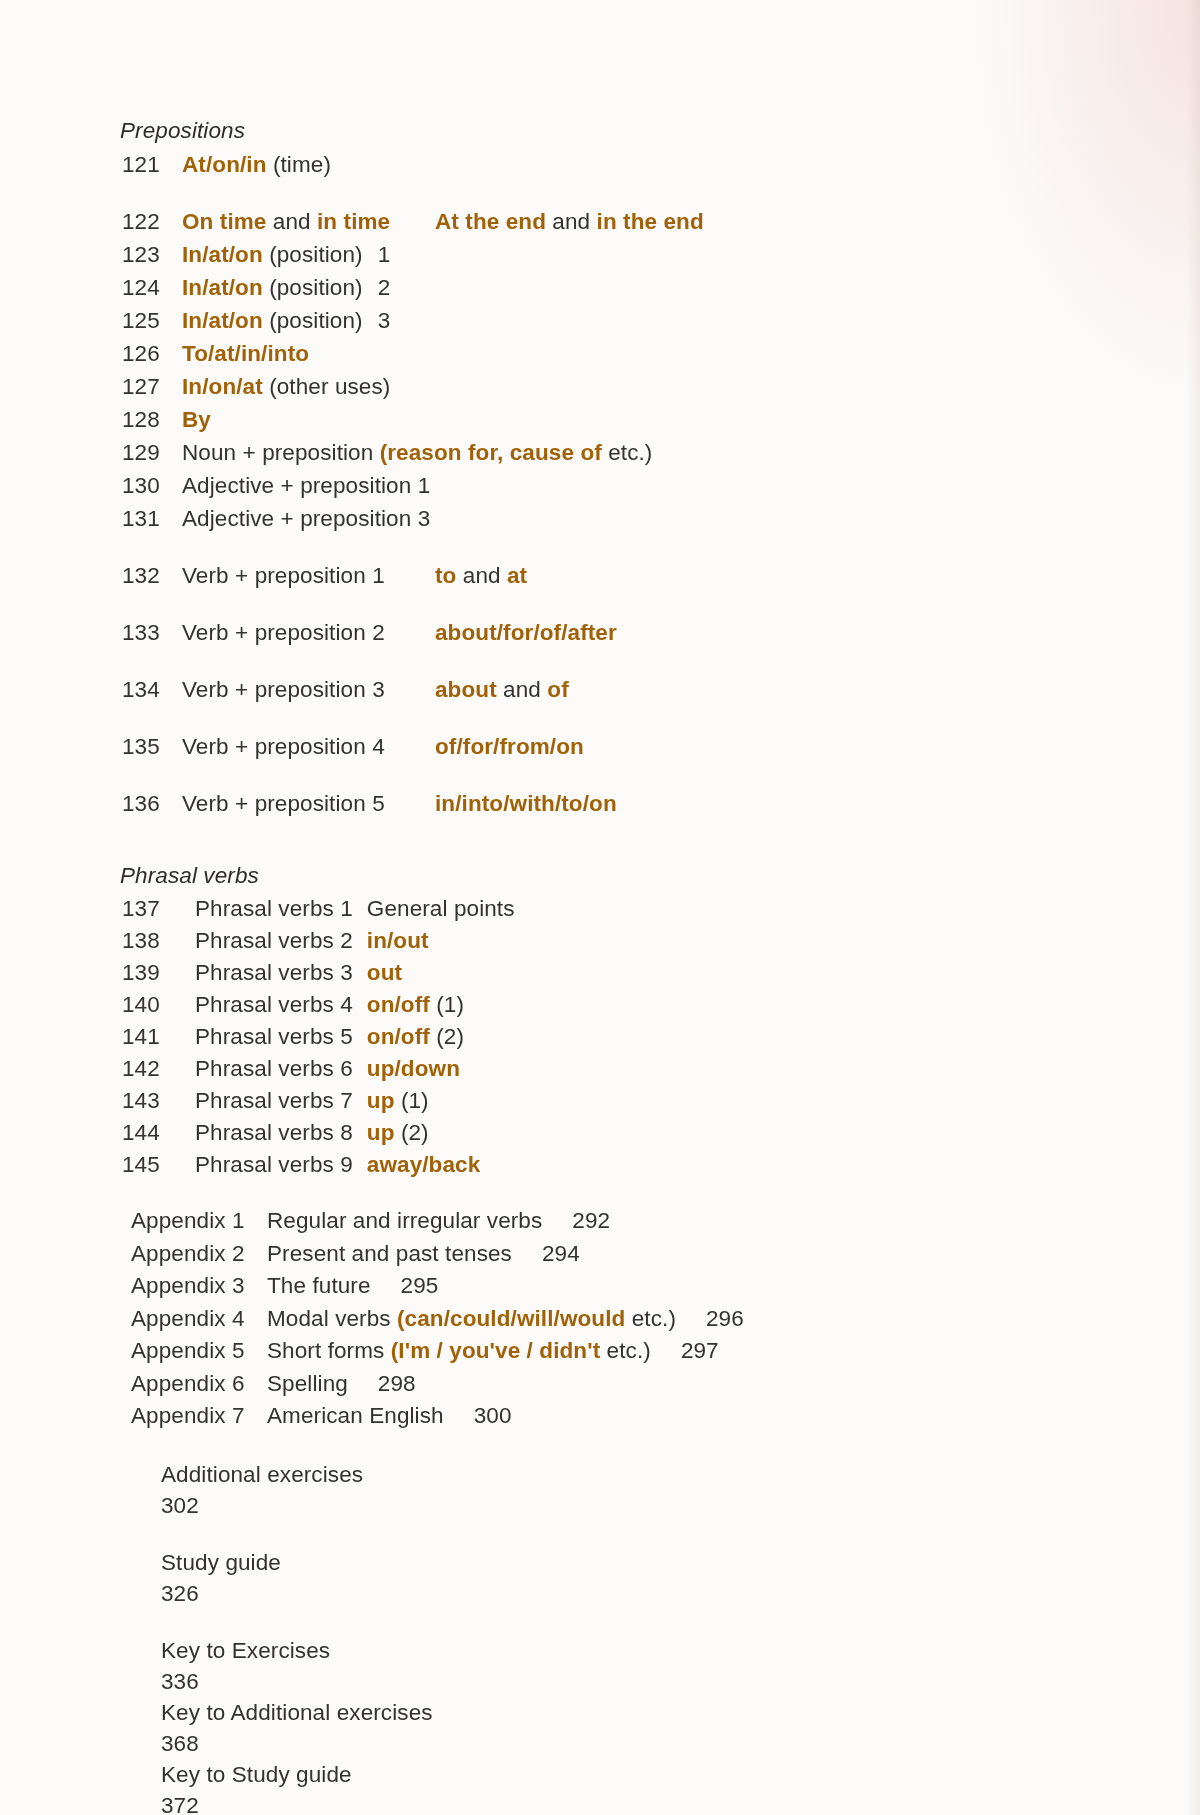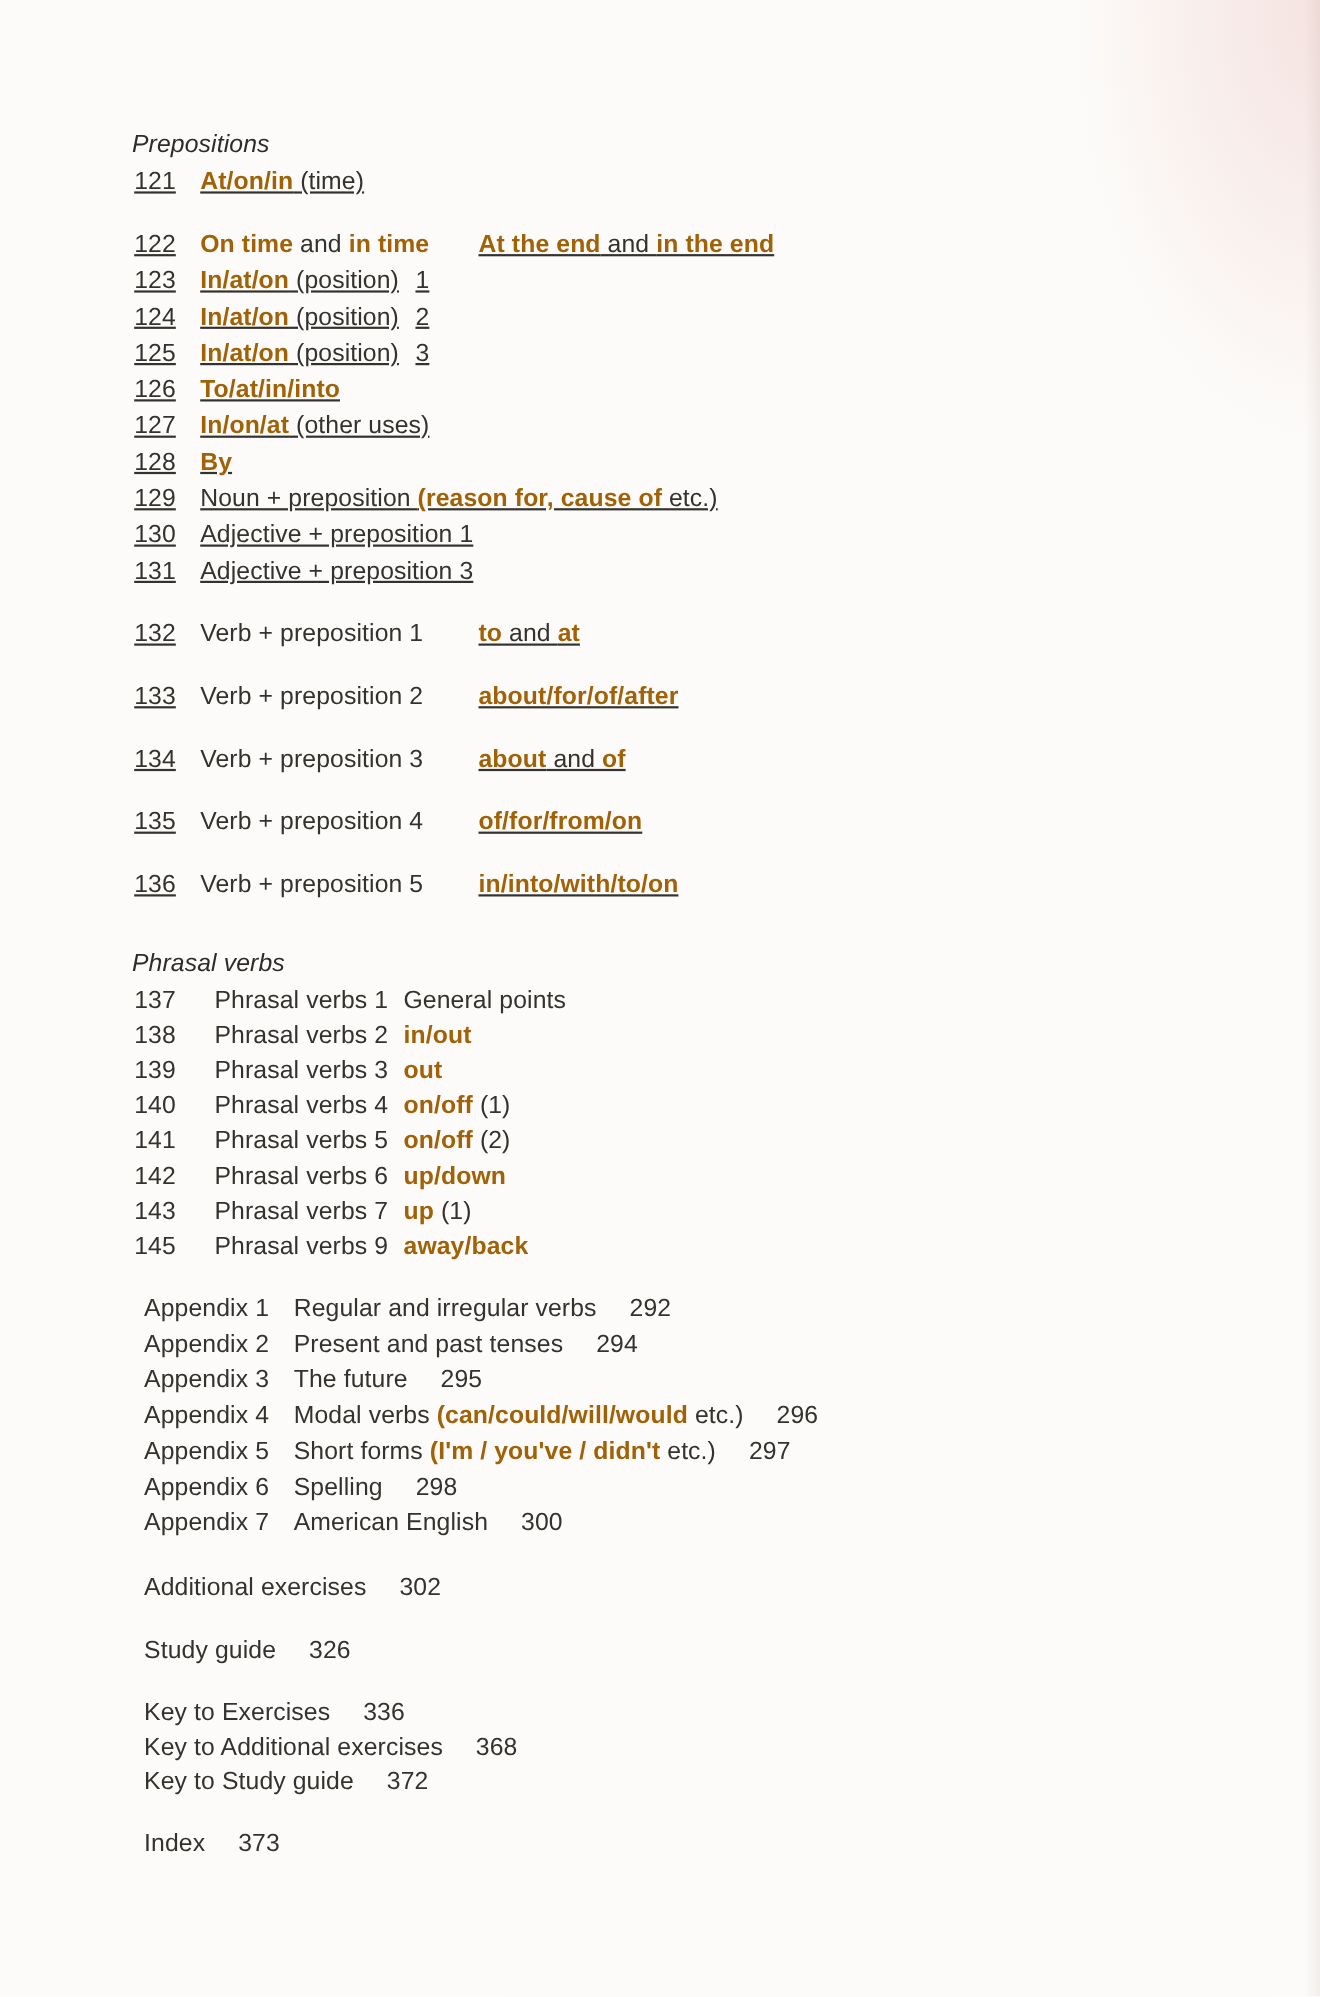--- a/index.html
+++ b/index.html
@@ -49,41 +49,41 @@
   .sec-heading {
     font-style: italic;
     font-weight: normal;
     font-size: 22.5px;
     line-height: 34px;
     margin: 0 0 0 -2px;
     color: #2e2c29;
   }
 
   .row { display: flex; align-items: baseline; }
-  .units-prep .row { line-height: 33px; text-decoration: underline; }
+  .units-prep .row { line-height: 33px; }
   .units-pv   .row { line-height: 32px; gap: 13px; }
 
   .num   { flex: 0 0 60px; }
   .body  { white-space: nowrap; }
   .fixed { display: inline-block; width: 253px; margin-top: 24px; }
   .kw      { margin-left: 14px; }
   .variant { margin-left: 15px; }
 
   .section-pv { margin-top: 39px; }
 
   .appendix {
     margin: 24px 0 0 9px;
   }
   .appendix .row { line-height: 32.5px; }
   .app-label { flex: 0 0 136px; }
   .pagenum   { margin-left: 30px; }
 
   .closing { margin-left: 9px; }
   .closing-group { margin-top: 26px; }
-  .closing-group .row { line-height: 31px; }
+  .closing-group .row { line-height: 31px; flex-direction: column; }
 </style>
 </head>
 <body>
 
 <div class="page">
   <div class="blush"></div>
   <div class="edge-right"></div>
 
   <main class="content">
 
@@ -182,20 +182,24 @@
           </div>
           <div class="row">
             <span class="num">142</span>
             <span class="body"><span class="title"><span class="seg">Phrasal verbs 6</span></span><span class="kw"><b class="seg">up/down</b></span></span>
           </div>
           <div class="row">
             <span class="num">143</span>
             <span class="body"><span class="title"><span class="seg">Phrasal verbs 7</span></span><span class="kw"><b class="seg">up</b><span class="seg"> (1)</span></span></span>
           </div>
           <div class="row">
+            <span class="num">144</span>
+            <span class="body"><span class="title"><span class="seg">Phrasal verbs 8</span></span><span class="kw"><b class="seg">up</b><span class="seg"> (2)</span></span></span>
+          </div>
+          <div class="row">
             <span class="num">145</span>
             <span class="body"><span class="title"><span class="seg">Phrasal verbs 9</span></span><span class="kw"><b class="seg">away/back</b></span></span>
           </div>
         </div>
     </section>
 
     <div id="appendix-list" class="appendix">
         <div class="row">
           <span class="app-label">Appendix 1</span>
           <span class="body"><span class="title"><span class="seg">Regular and irregular verbs</span></span><span class="pagenum">292</span></span>

